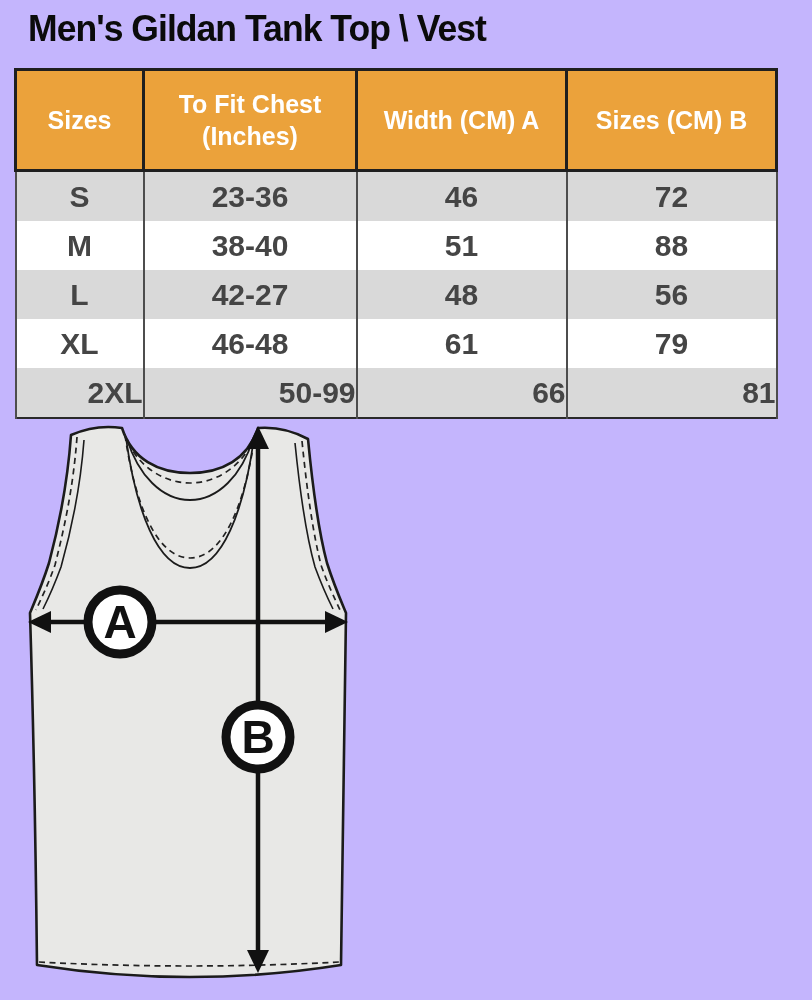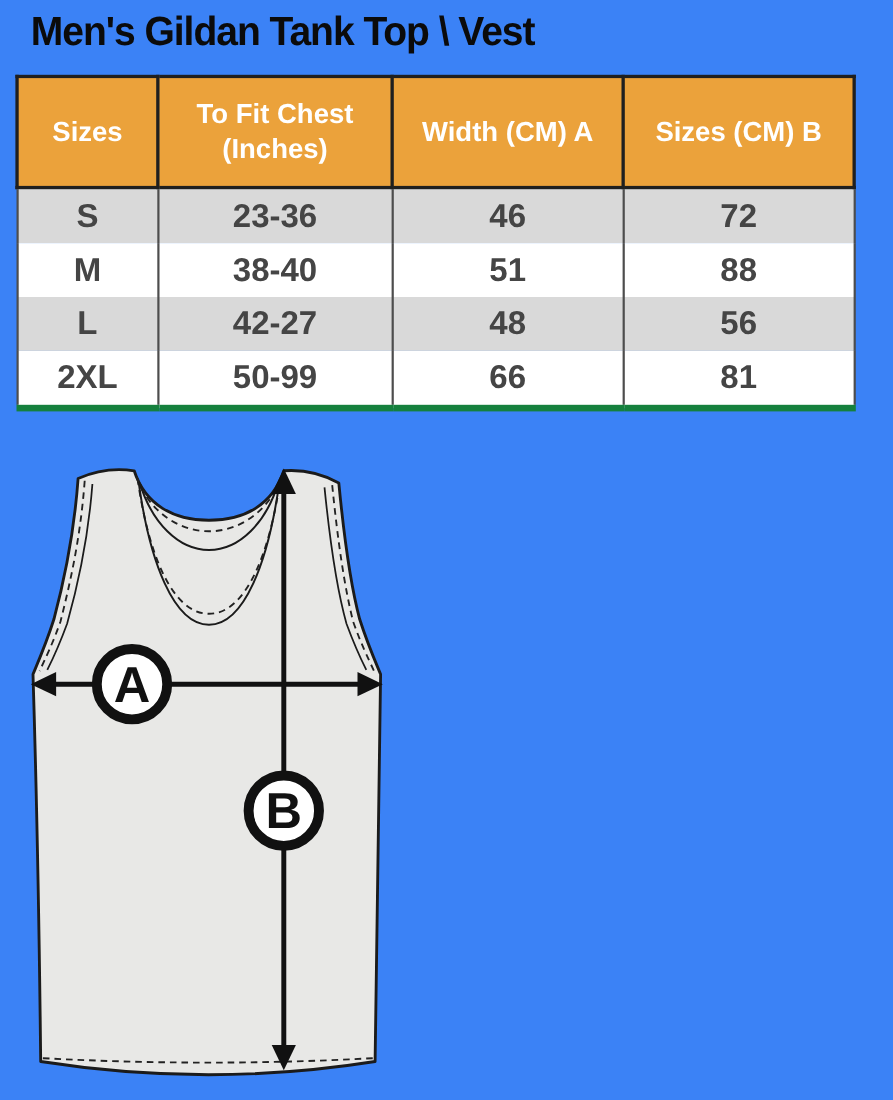--- a/index.html
+++ b/index.html
@@ -5,21 +5,21 @@
   html, body {
     margin: 0;
     padding: 0;
     background: #ffffff;
     font-family: "Liberation Sans", sans-serif;
   }
   .page {
     position: relative;
     width: 812px;
     height: 1000px;
-    background: #3b82f6;
+    background: #c4b5fd;
     overflow: hidden;
   }
   .title {
     position: absolute;
     left: 28px;
     top: 8px;
     margin: 0;
     font-size: 37px;
     font-weight: 700;
     color: #0b0b0b;
@@ -55,21 +55,21 @@
     color: #454545;
     text-align: center;
     vertical-align: middle;
     height: 49px;
     padding: 0;
     border-left: 2px solid #4d4d4d;
     border-right: 2px solid #4d4d4d;
   }
   table.size-table tbody tr:nth-child(odd) td { background: #D9D9D9; }
   table.size-table tbody tr:nth-child(even) td { background: #ffffff; }
-  table.size-table tbody tr:last-child td { border-bottom: 6px solid #15803d; }
+  table.size-table tbody tr:last-child td { border-bottom: 1px solid #15803d; text-align: right; }
   .vest-svg {
     position: absolute;
     left: 22px;
     top: 413px;
     width: 330px;
     height: 585px;
   }
   .badge-letter {
     font-family: "Liberation Sans", sans-serif;
     font-weight: 700;
@@ -111,20 +111,26 @@
         <td>M</td>
         <td>38-40</td>
         <td>51</td>
         <td>88</td>
       </tr>
       <tr>
         <td>L</td>
         <td>42-27</td>
         <td>48</td>
         <td>56</td>
+      </tr>
+      <tr>
+        <td>XL</td>
+        <td>46-48</td>
+        <td>61</td>
+        <td>79</td>
       </tr>
       <tr>
         <td>2XL</td>
         <td>50-99</td>
         <td>66</td>
         <td>81</td>
       </tr>
     </tbody>
   </table>
 

